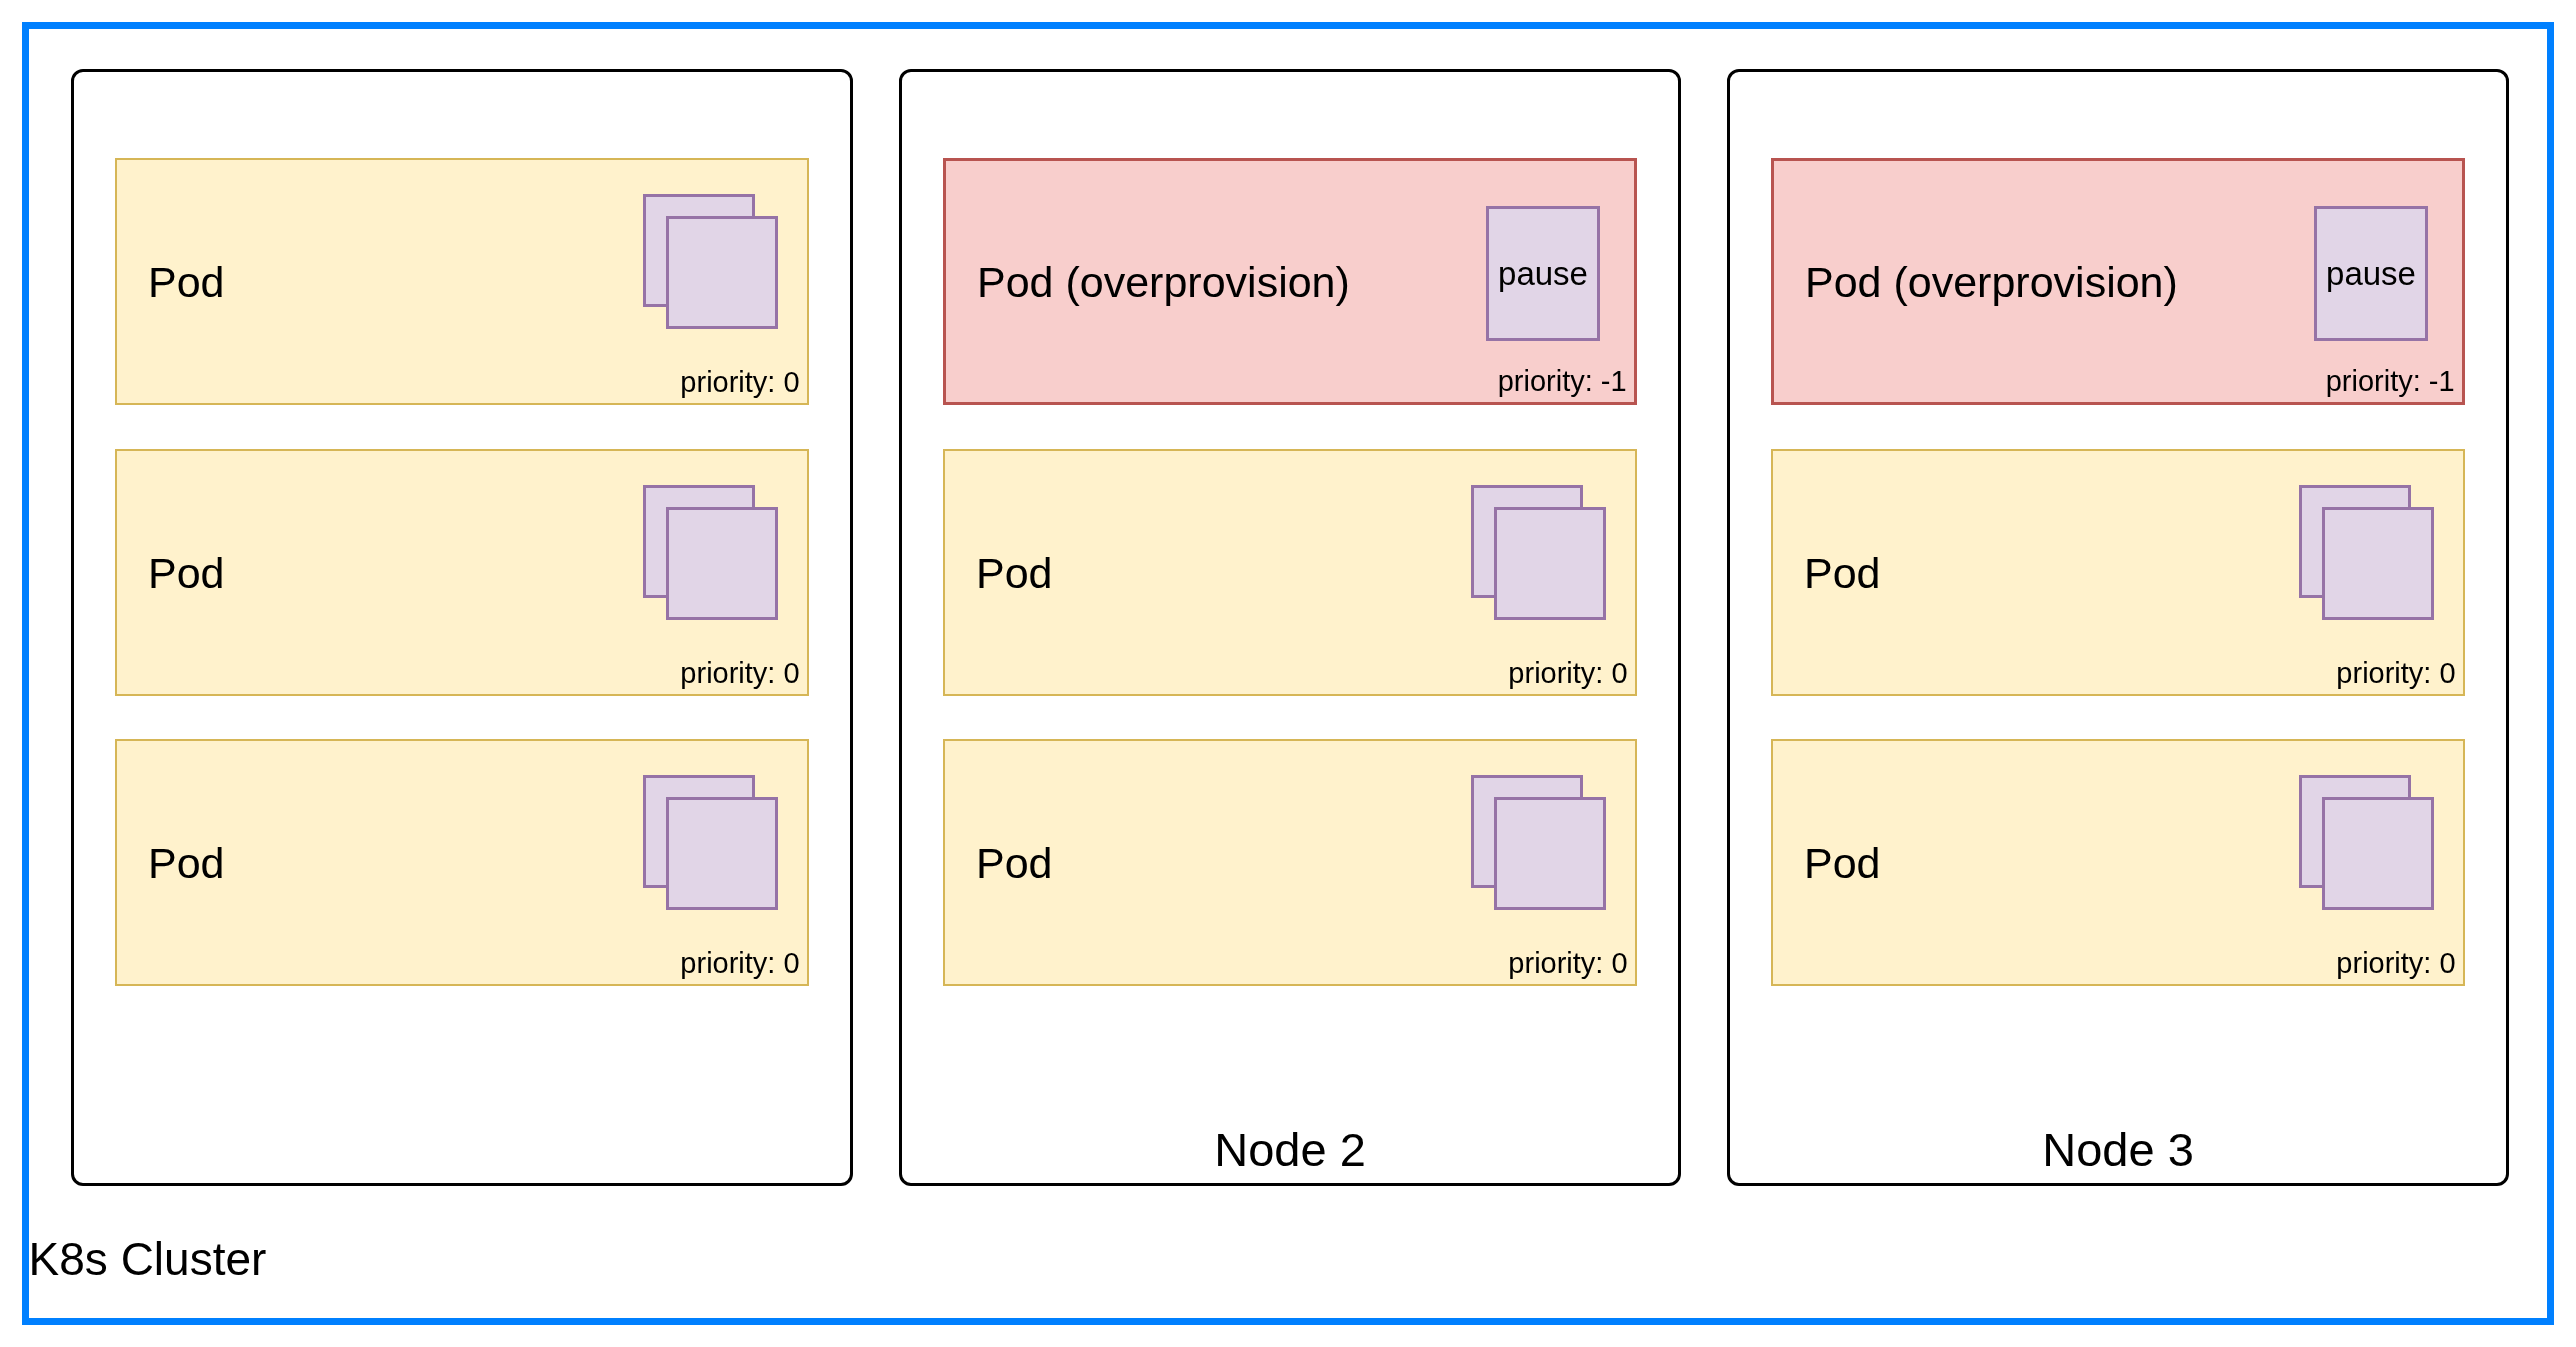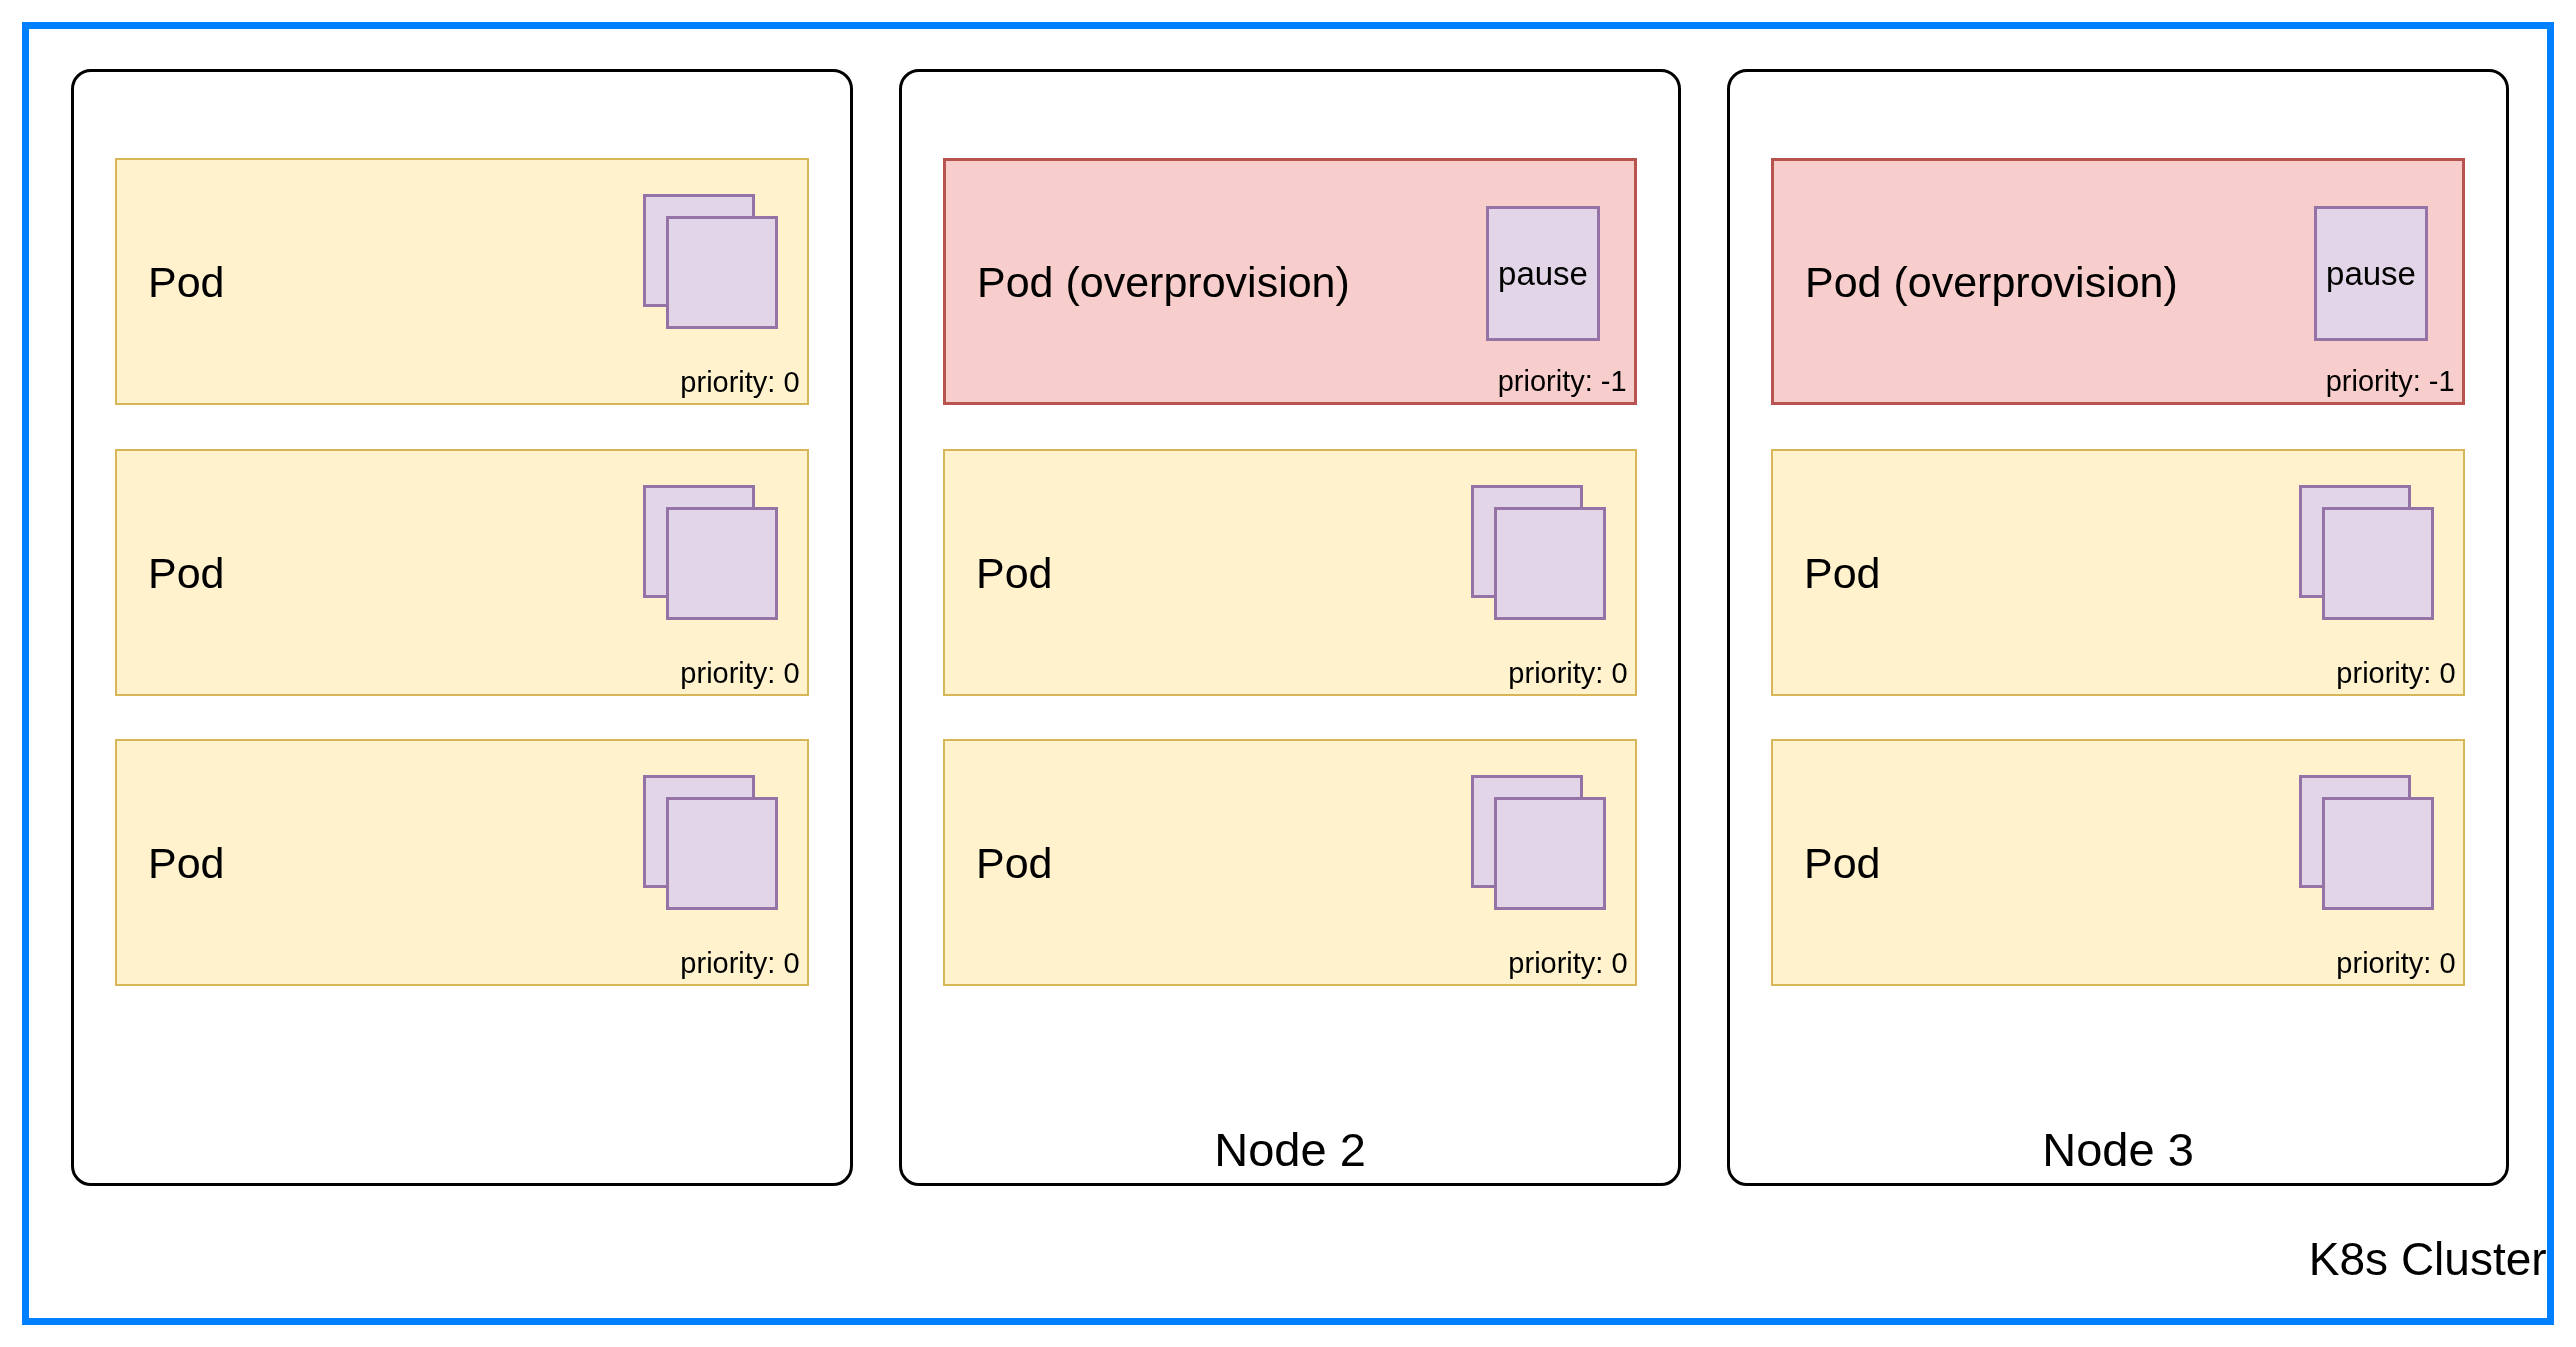--- a/index.html
+++ b/index.html
@@ -25,32 +25,32 @@
     height: 1303px;
     border: 7.4px solid var(--cluster-border, #0080ff);
     box-sizing: border-box;
     background: transparent;
   }
   .cluster-label {
     position: absolute;
     left: 0;
     right: 0;
     bottom: 30.5px;
-    text-align: right;
+    text-align: left;
     font-size: 46px;
     line-height: 1.2;
   }
   
   .node {
     position: absolute;
     top: 69px;
     width: 782px;
     height: 1117px;
     border: 3px solid var(--node-border, #000000);
-    border-radius: 20px;
+    border-radius: 12px;
     box-sizing: border-box;
     background: #ffffff;
   }
   .node-1 { left: 71px; }
   .node-2 { left: 899px; }
   .node-3 { left: 1727px; }
   .node-label {
     position: absolute;
     left: 0;
     right: 0;

